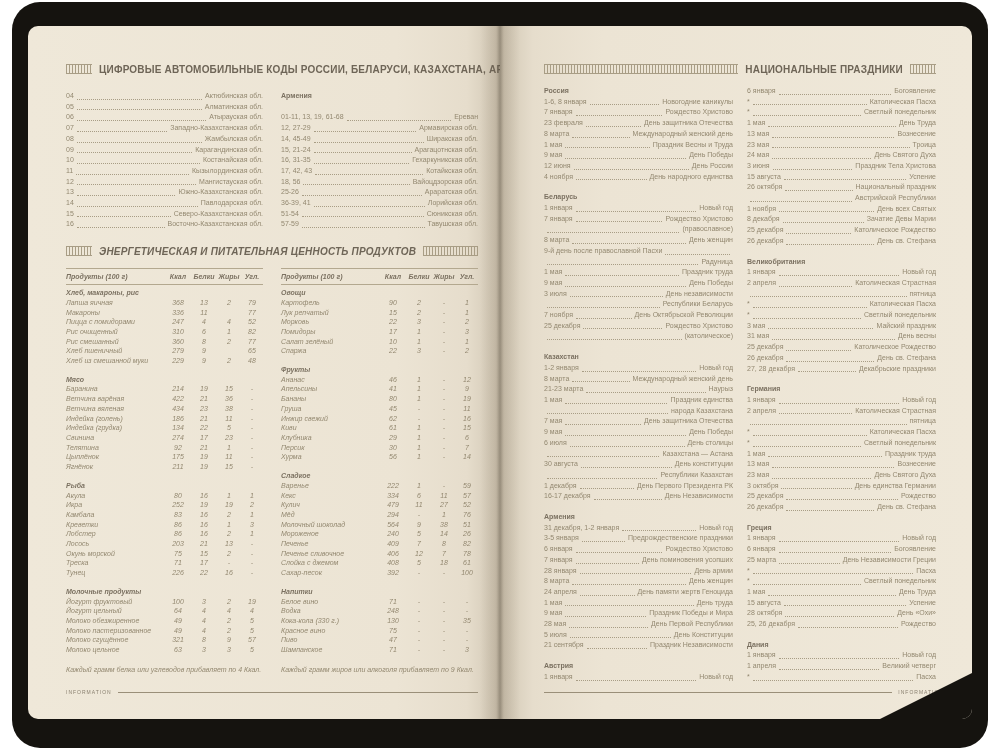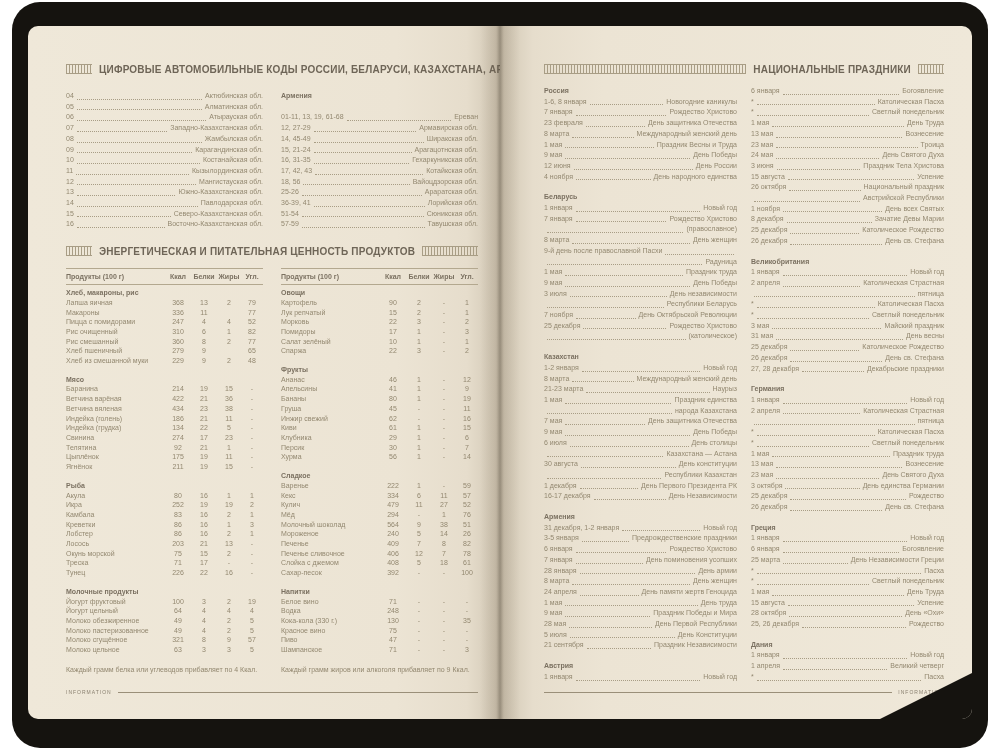--- a/index.html
+++ b/index.html
@@ -1,21 +1,21 @@
 <!DOCTYPE html>
 <html><head>
 <meta charset="utf-8">
 <style>
   html,body{margin:0;padding:0;width:1000px;height:750px;overflow:hidden;background:#ffffff;
     font-family:"Liberation Sans","DejaVu Sans",sans-serif;}
   .cover{position:absolute;left:12px;top:2px;width:976px;height:746px;background:#15130f;border-radius:28px;}
   .pages{position:absolute;left:28px;top:26px;width:944px;height:693px;border-radius:10px;overflow:hidden;display:flex;}
   .page{width:472px;height:100%;position:relative;box-sizing:border-box;color:#938870;}
   .page-left{background:linear-gradient(90deg,#efe8d9 0%,#ece4d4 78%,#e6ddcc 93%,#d3c9b6 99%,#bdb3a0 100%);padding:34px 22px 0 38px;}
-  .page-right{background:linear-gradient(270deg,#efe8d9 0%,#ece4d4 78%,#e6ddcc 93%,#d3c9b6 99%,#bdb3a0 100%);padding:34px 28px 0 44px;}
+  .page-right{background:linear-gradient(270deg,#efe8d9 0%,#ece4d4 78%,#e6ddcc 93%,#d3c9b6 99%,#bdb3a0 100%);padding:34px 36px 0 44px;}
   .gutter{position:absolute;left:50%;top:0;bottom:0;width:40px;transform:translateX(-50%);
     background:linear-gradient(90deg,rgba(110,95,75,0) 0%,rgba(110,95,75,0.18) 42%,rgba(70,60,45,0.32) 50%,rgba(110,95,75,0.18) 58%,rgba(110,95,75,0) 100%);pointer-events:none;}
   .curl{position:absolute;right:0;bottom:0;width:92px;height:46px;background:#15130f;
     clip-path:polygon(100% 0,100% 100%,0 100%);}
   
   .tstrip{display:flex;align-items:center;height:18px;}
   .hatch{height:10px;box-sizing:border-box;border-top:1px solid #a89d85;border-bottom:1px solid #a89d85;
     background:repeating-linear-gradient(90deg,#a89d85 0,#a89d85 1px,transparent 1px,transparent 3px);}
   .hatch-fixed{width:26px;flex:0 0 26px;}
   .hatch-flex{flex:1 1 12px;min-width:12px;}
@@ -23,21 +23,21 @@
   
   .lrow{display:flex;line-height:10.7px;font-size:7px;}
   .lrow .lt{white-space:nowrap;}
   .lrow .rt{white-space:nowrap;}
   .lrow .dots{flex:1 1 4px;min-width:4px;margin:0 3px;border-bottom:1px dotted #a89d85;align-self:flex-end;margin-bottom:2px;}
   
   .twocol{display:flex;gap:18px;margin-top:13px;}
   .tcol{flex:1;min-width:0;}
   .subhead{font-weight:bold;font-size:7px;line-height:10.7px;color:#7b7161;margin-bottom:10.7px;}
   
-  .foodwrap{margin-top:12px;}
+  .foodwrap{margin-top:12px;font-style:italic;}
   .foodcols{display:flex;gap:18px;margin-top:8px;}
   .fcol{flex:1;min-width:0;}
   .fhead,.frow{display:grid;grid-template-columns:1fr 26px 26px 24px 22px;font-size:7px;}
   .fhead{font-weight:bold;color:#7b7161;border-top:1px solid #b3a88f;border-bottom:1px solid #b3a88f;padding:4px 0;margin-bottom:3px;}
   .fhead .num,.frow .num{text-align:center;}
   .frow{line-height:9.7px;}
   .frow .pname{white-space:nowrap;overflow:visible;}
   .fgroup{font-weight:bold;font-size:7px;line-height:9.7px;color:#7b7161;margin-top:9px;}
   .fhead + .fgroup{margin-top:3px;}
   .note{font-size:7px;line-height:9.5px;margin-top:10px;}

